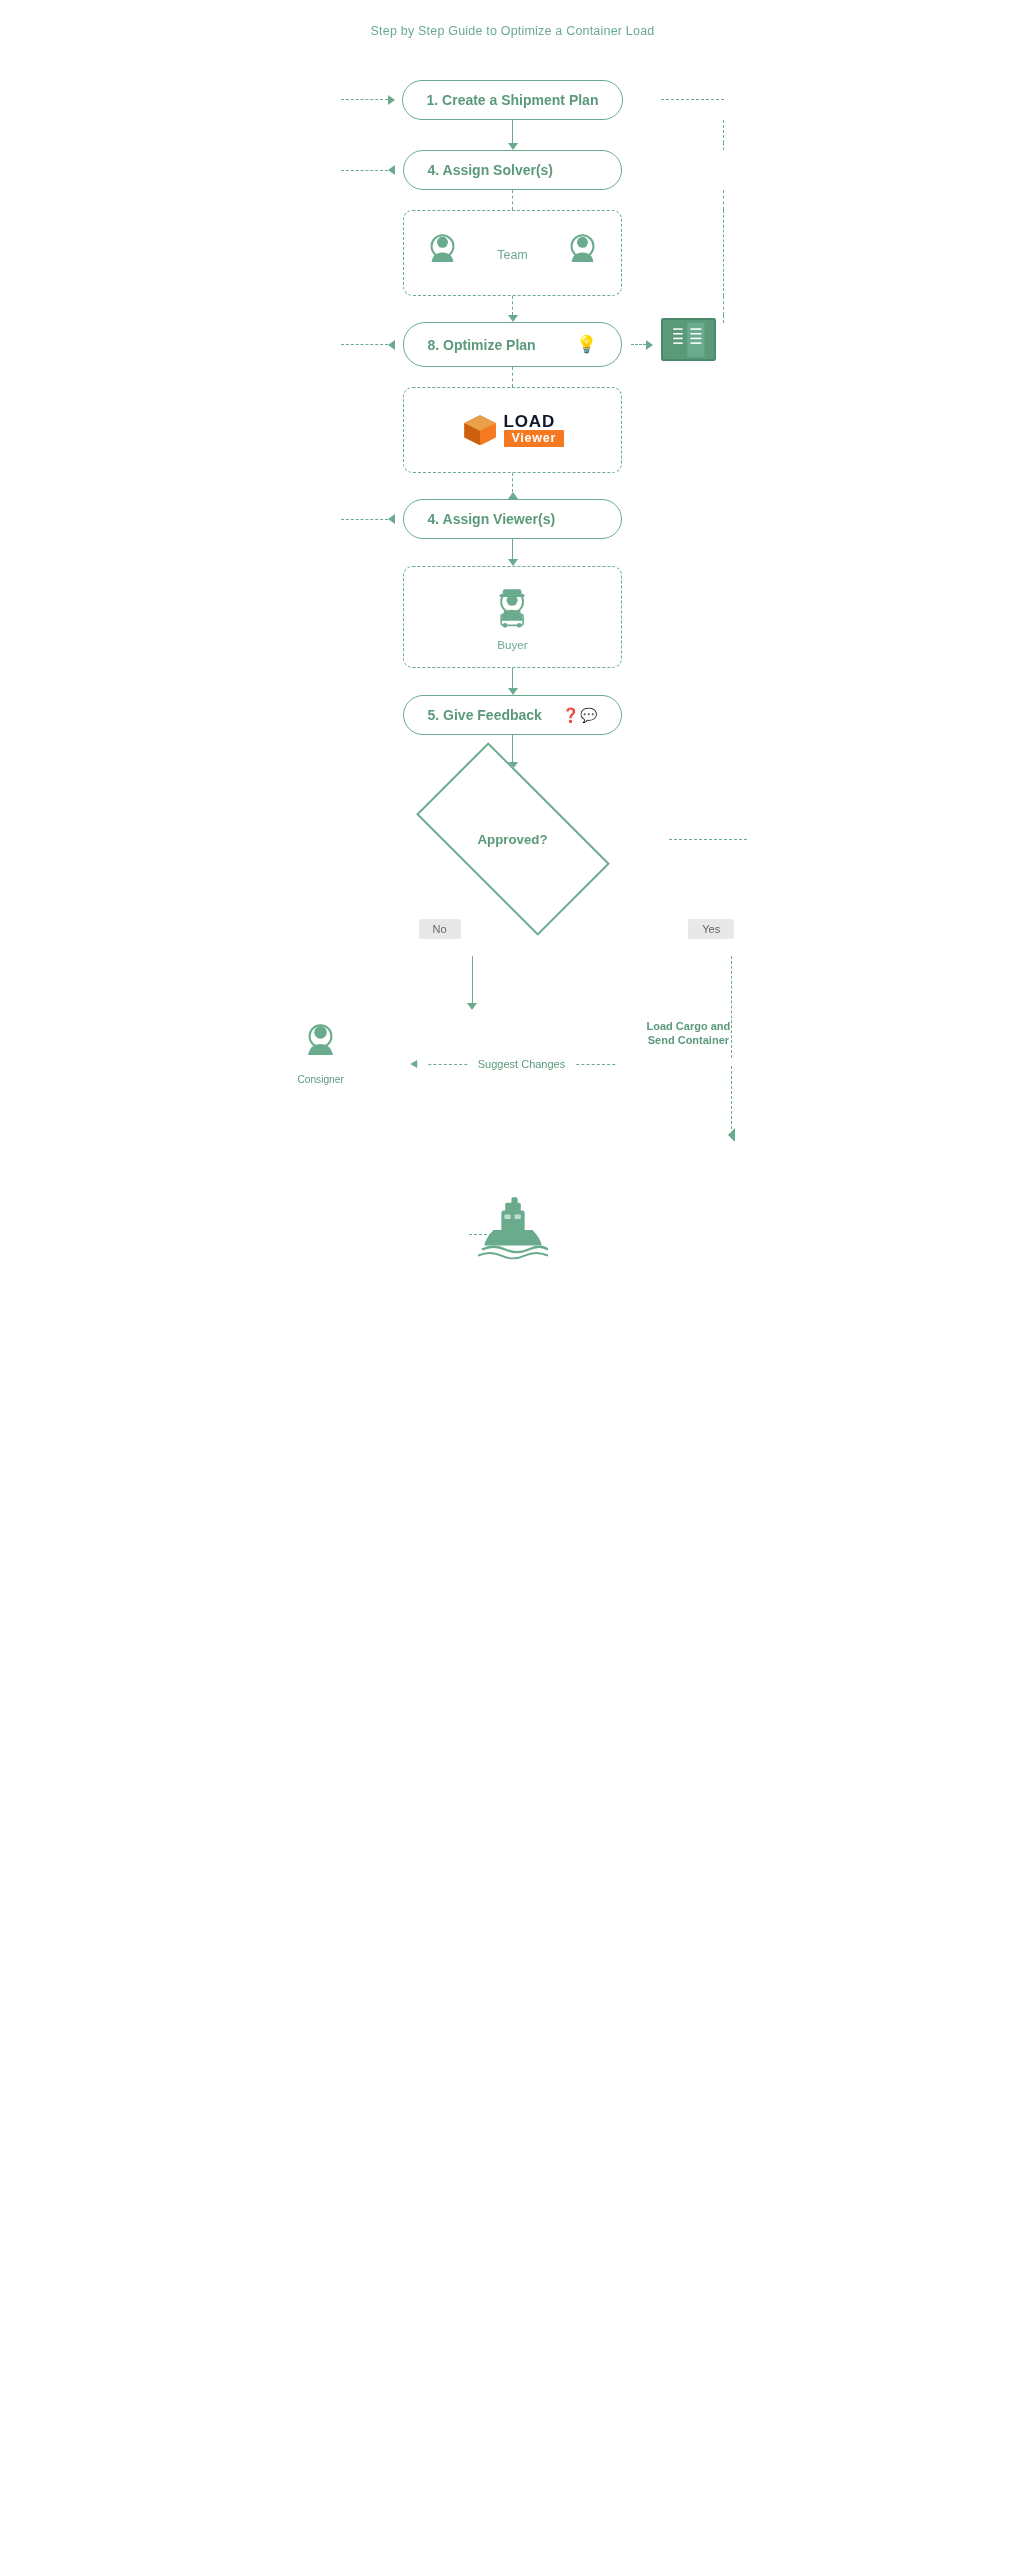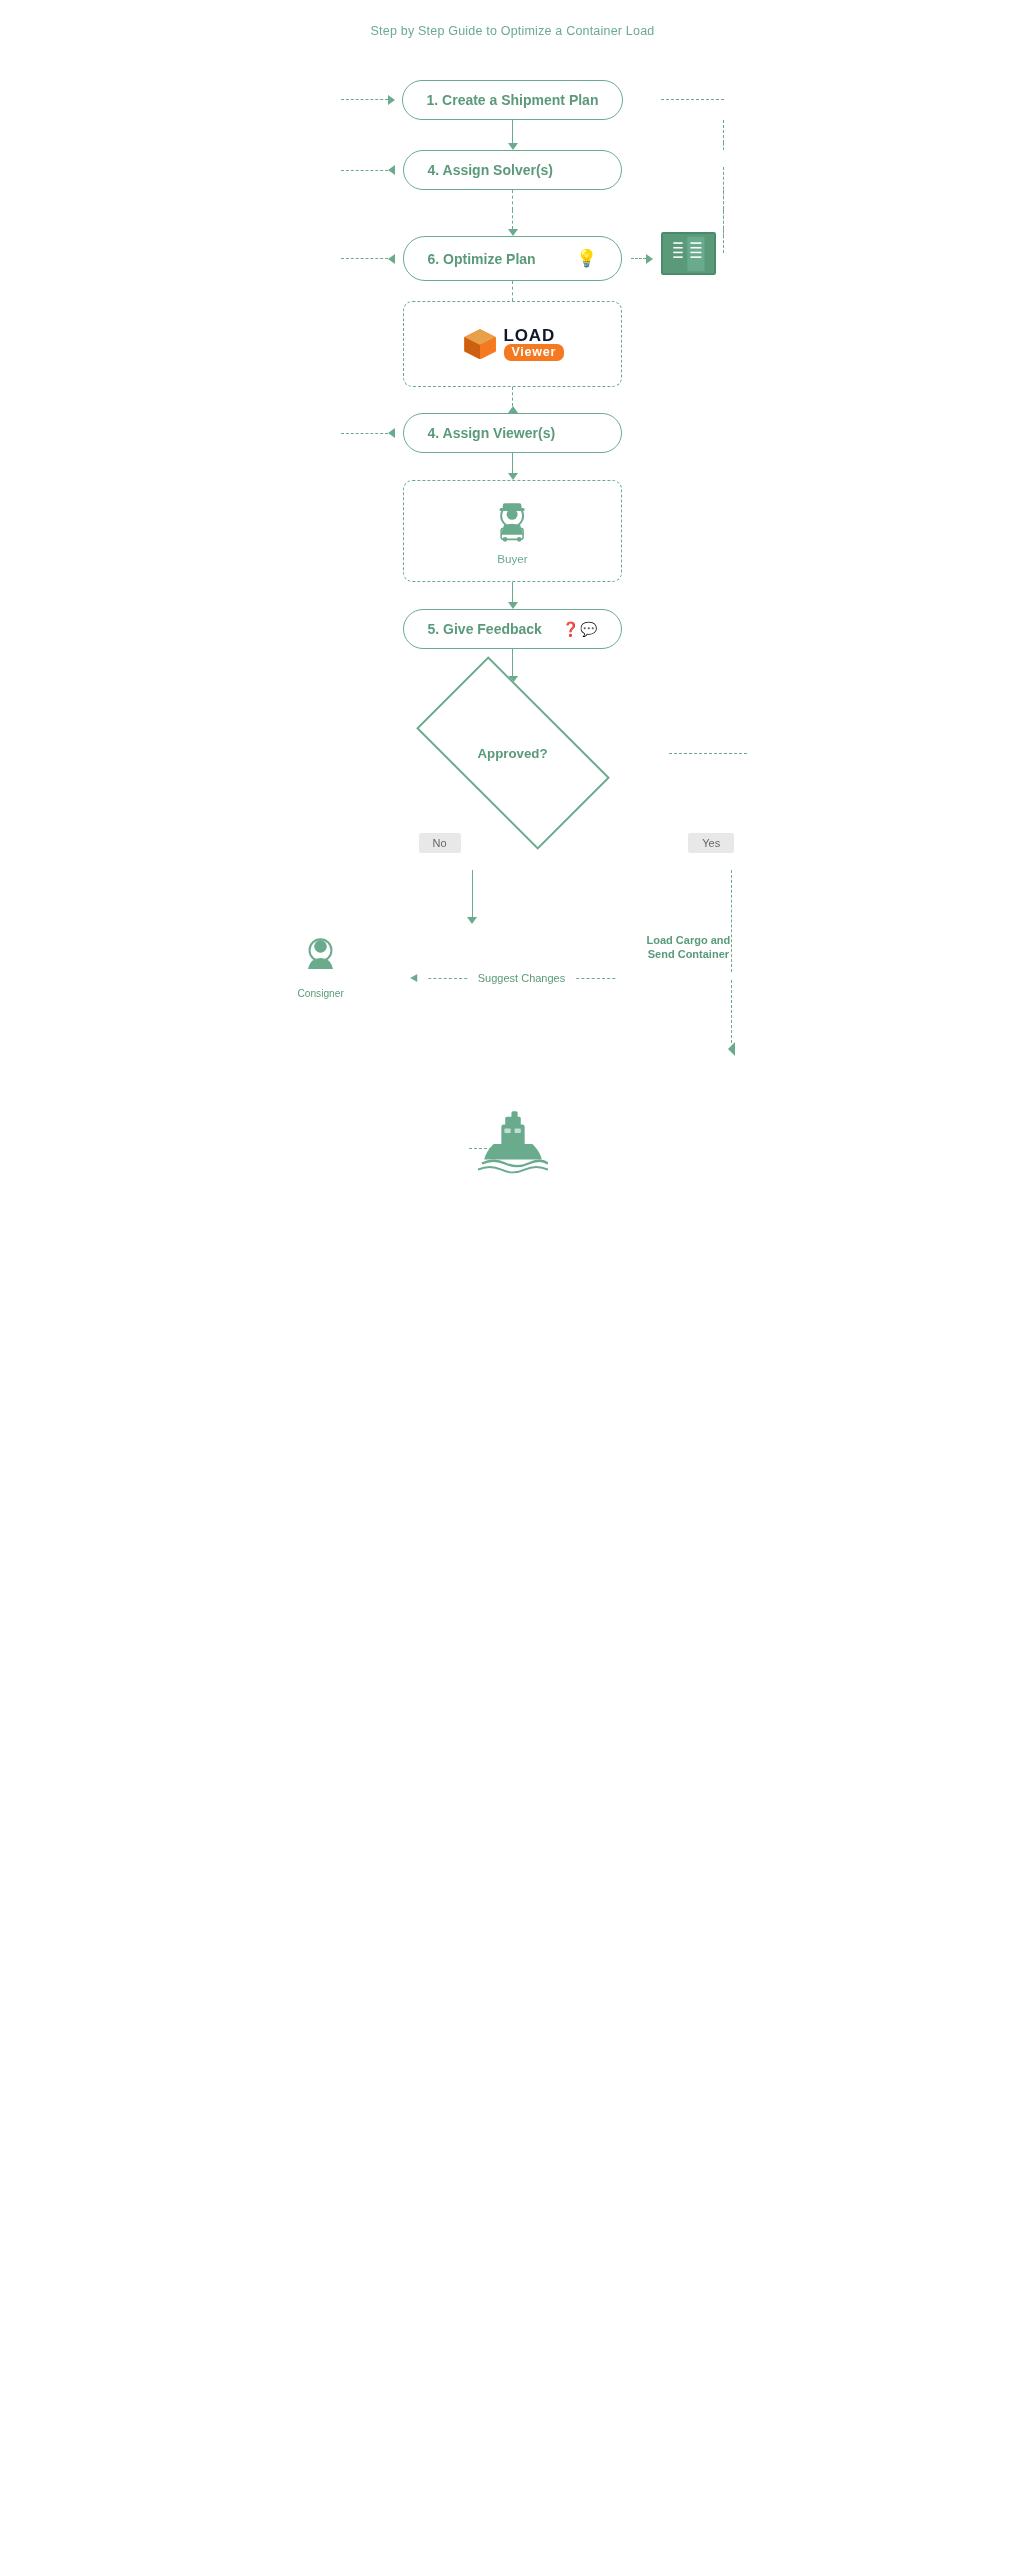--- a/index.html
+++ b/index.html
@@ -223,21 +223,21 @@
       font-weight: 900;
       letter-spacing: 0.8px;
       line-height: 1;
     }
     .lv-viewer {
       background: #f47920;
       color: white;
       font-size: 12.5px;
       font-weight: 700;
       padding: 1.6px 7.8px;
-      border-radius: 7px;
+      border-radius: 1px;
       letter-spacing: 0.8px;
     }
   </style>
 </head>
 <body>
 
 <div class="page">
   <div class="page-title">Step by Step Guide to Optimize a Container Load</div>
 
   <div class="flowchart">
@@ -277,39 +277,61 @@
       </div>
       <div style="position:absolute;right:23.5px;height:0;border-right:1.6px dashed #6aab8e;"></div>
     </div>
 
     <div style="display:flex;align-items:center;width:100%;justify-content:center;position:relative;">
       <div style="height:19.6px;border-left:1.6px dashed #6aab8e;width:1.6px;"></div>
       <div style="position:absolute;right:23.5px;height:19.6px;border-right:1.6px dashed #6aab8e;"></div>
     </div>
 
     <div class="section-row" style="position:relative;">
+      <div class="dashed-box team-box">
+
+        <div style="display:flex;flex-direction:column;align-items:center;">
+          <svg width="47" height="47" viewBox="0 0 60 60">
+            <circle cx="30" cy="22" r="14" fill="none" stroke="#6aab8e" stroke-width="2.5"></circle>
+            <circle cx="30" cy="17" r="7" fill="#6aab8e"></circle>
+            <path d="M16 42 Q18 30 30 30 Q42 30 44 42" fill="#6aab8e"></path>
+            <path d="M24 17 Q25 10 30 10 Q35 10 36 17" fill="#6aab8e"></path>
+          </svg>
+        </div>
+        <div style="display:flex;flex-direction:column;align-items:center;">
+          <span class="team-label">Team</span>
+        </div>
+
+        <div style="display:flex;flex-direction:column;align-items:center;">
+          <svg width="47" height="47" viewBox="0 0 60 60">
+            <circle cx="30" cy="22" r="14" fill="none" stroke="#6aab8e" stroke-width="2.5"></circle>
+            <circle cx="30" cy="17" r="7" fill="#6aab8e"></circle>
+            <path d="M16 42 Q18 30 30 30 Q42 30 44 42" fill="#6aab8e"></path>
+          </svg>
+        </div>
+      </div>
       <div style="position:absolute;right:23.5px;height:86px;border-right:1.6px dashed #6aab8e;"></div>
     </div>
 
     <div style="display:flex;align-items:center;width:100%;justify-content:center;position:relative;">
       <div style="height:19.6px;border-left:1.6px dashed #6aab8e;width:1.6px;"></div>
       <div style="position:absolute;right:23.5px;height:19.6px;border-right:1.6px dashed #6aab8e;"></div>
     </div>
     <div style="display:flex;align-items:center;width:100%;justify-content:center;position:relative;">
       <div class="arrow-down"></div>
       <div style="position:absolute;right:23.5px;height:7.8px;border-right:1.6px dashed #6aab8e;"></div>
     </div>
 
     <div class="section-row" style="position:relative;">
       <div style="position:absolute;left:63px;display:flex;align-items:center;">
         <div style="border-top:1.6px dashed #6aab8e;width:47px;"></div>
         <div style="width:0;height:0;border-top:5.5px solid transparent;border-bottom:5.5px solid transparent;border-right:7.8px solid #6aab8e;"></div>
       </div>
       <div class="step-box">
-        <span>6. Optimize Plan</span>
+        <span>8. Optimize Plan</span>
         <span class="step-icon">💡</span>
       </div>
 
       <div style="position:absolute;right:94px;display:flex;align-items:center;">
         <div style="border-top:1.6px dashed #6aab8e;width:15.7px;"></div>
         <div style="width:0;height:0;border-top:5.5px solid transparent;border-bottom:5.5px solid transparent;border-left:7.8px solid #6aab8e;"></div>
       </div>
 
       <div class="book-icon-container" style="right:31px;top:-3.9px;">
         <div class="book-icon">

